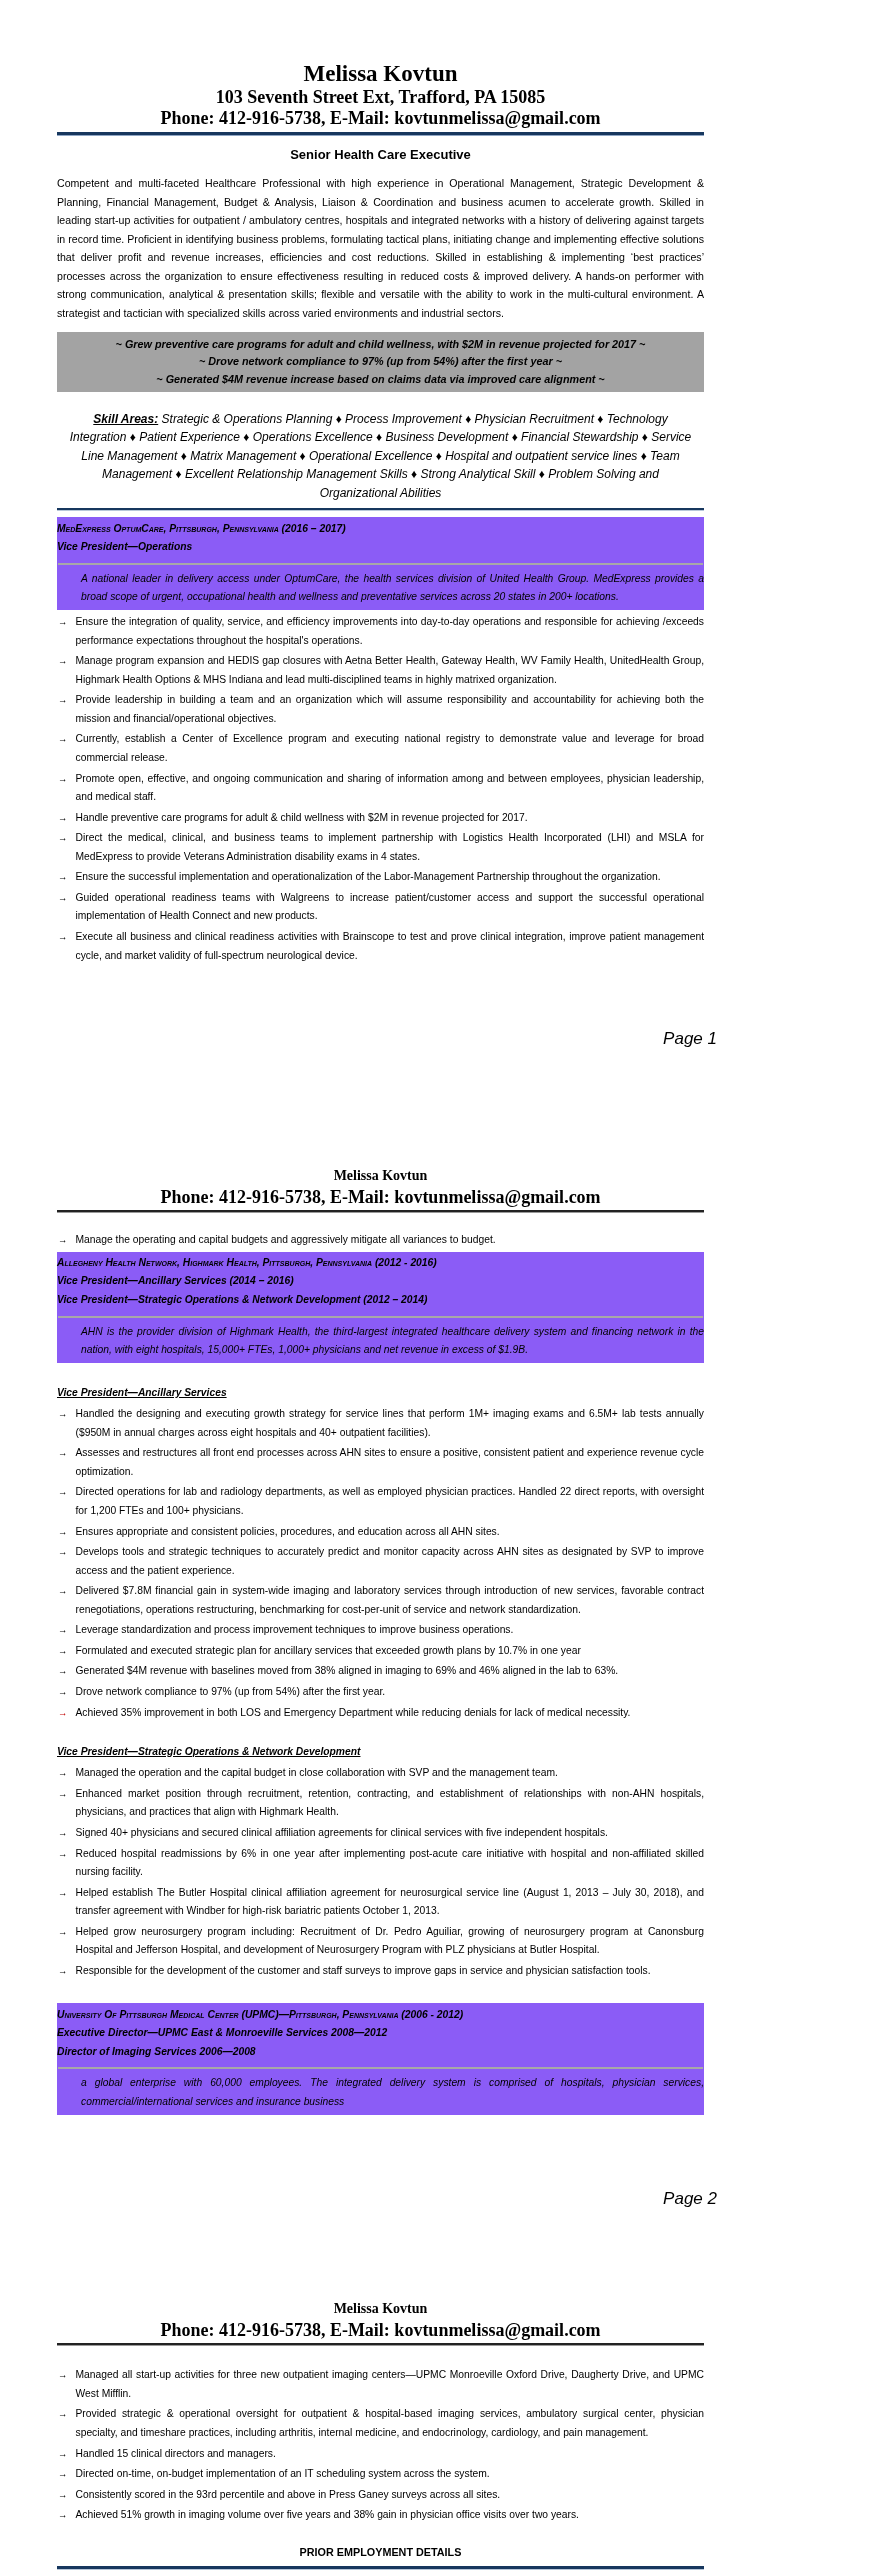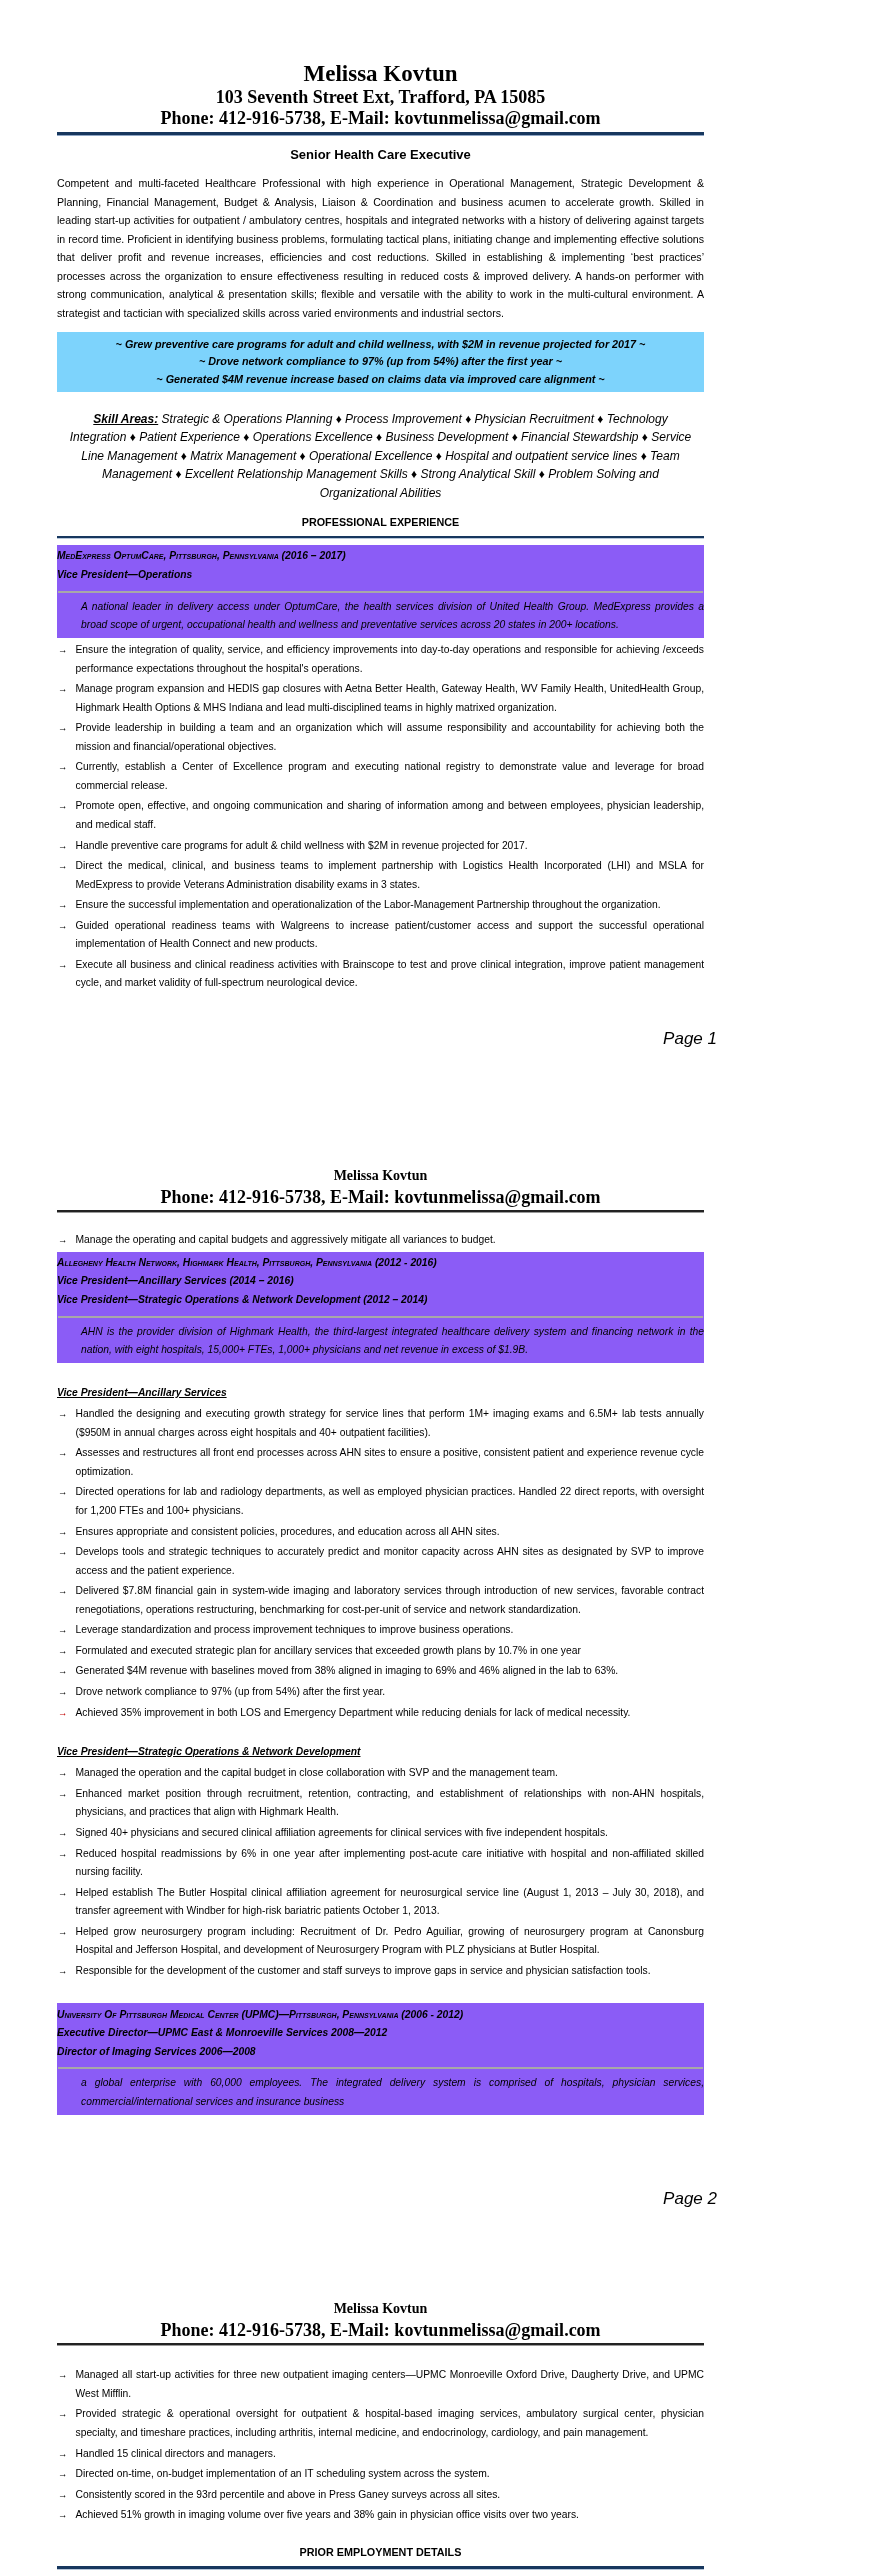--- a/index.html
+++ b/index.html
@@ -7,21 +7,21 @@
   .page { position: relative; width: 760px; height: 1133px; box-sizing: border-box; padding: 0 56px 0 57px; overflow: hidden; }
   .content { position: absolute; left: 57px; right: 56px; }
   .serif { font-family: "Liberation Serif", serif; }
   .hdr-name { text-align: center; font-weight: bold; font-size: 23px; line-height: 26px; }
   .hdr-line { text-align: center; font-weight: bold; font-size: 18px; line-height: 20.6px; }
   .hdr-name-small { text-align: center; font-weight: bold; font-size: 14px; line-height: 20.6px; }
   .rule-blue { height: 3.1px; background: #17375e; border-bottom: 1px solid #8fa6c4; margin: 4.1px 0 0 0; }
   .rule-black { height: 1.5px; background: #222; border-bottom: 0.5px solid #999; margin: 3.1px 0 0 0; }
   .title { text-align: center; font-weight: bold; font-size: 13px; line-height: 17.5px; margin-top: 9.3px; }
   .summary { font-size: 10.6px; line-height: 18.5px; text-align: justify; margin-top: 11.3px; }
-  .highlights { background: #7dd3fc; margin-top: 9.3px; padding: 4.1px 0; }
+  .highlights { background: #a3a3a3; margin-top: 9.3px; padding: 4.1px 0; }
   .highlights div { text-align: center; font-weight: bold; font-style: italic; font-size: 10.8px; line-height: 17.5px; }
   .skills { text-align: center; font-style: italic; font-size: 12px; line-height: 18.5px; margin-top: 17.5px; padding: 0 10.3px; }
   .skills .lbl { font-weight: bold; text-decoration: underline; }
   .section-h { text-align: center; font-weight: bold; font-size: 10.8px; line-height: 15.5px; margin-top: 12.4px; }
   .section-rule { height: 2.6px; background: #17375e; border-bottom: 1px solid #b8c7da; margin: 5.2px 0 0 0; }
   .employer { background: #8b5cf6; margin-top: 6.2px; padding: 2.1px 0 3.1px 0; }
   .emp-name { font-weight: bold; font-style: italic; font-size: 10.3px; line-height: 18.5px; font-variant: small-caps; }
   .emp-role { font-weight: bold; font-style: italic; font-size: 10.3px; line-height: 18.5px; }
   .emp-div { height: 2.1px; background: #a8a8a8; margin: 6.2px 1px 5.2px 1px; }
   .emp-desc { font-style: italic; font-size: 10.3px; line-height: 18.5px; text-align: justify; padding-left: 24px; }
@@ -50,37 +50,36 @@
     <div class="summary">Competent and multi-faceted Healthcare Professional with high experience in Operational Management, Strategic Development &amp; Planning, Financial Management, Budget &amp; Analysis, Liaison &amp; Coordination and business acumen to accelerate growth. Skilled in leading start-up activities for outpatient / ambulatory centres, hospitals and integrated networks with a history of delivering against targets in record time. Proficient in identifying business problems, formulating tactical plans, initiating change and implementing effective solutions that deliver profit and revenue increases, efficiencies and cost reductions. Skilled in establishing &amp; implementing ‘best practices’ processes across the organization to ensure effectiveness resulting in reduced costs &amp; improved delivery. A hands-on performer with strong communication, analytical &amp; presentation skills; flexible and versatile with the ability to work in the multi-cultural environment. A strategist and tactician with specialized skills across varied environments and industrial sectors.</div>
 
     <div class="highlights">
       <div>~ Grew preventive care programs for adult and child wellness, with $2M in revenue projected for 2017 ~</div>
       <div>~ Drove network compliance to 97% (up from 54%) after the first year ~</div>
       <div>~ Generated $4M revenue increase based on claims data via improved care alignment ~</div>
     </div>
 
     <div class="skills"><span class="lbl">Skill Areas:</span><span> Strategic &amp; Operations Planning ♦ Process Improvement ♦ Physician Recruitment ♦ Technology Integration ♦ Patient Experience ♦ Operations Excellence ♦ Business Development ♦ Financial Stewardship ♦ Service Line Management ♦ Matrix Management ♦ Operational Excellence ♦ Hospital and outpatient service lines ♦ Team Management ♦ Excellent Relationship Management Skills ♦ Strong Analytical Skill ♦ Problem Solving and Organizational Abilities</span></div>
 
-    <div class="section-h">PROFESSIONAL EXPERIENCE</div>
     <div class="section-rule"></div>
 
     <div class="employer">
       <div class="emp-name">MedExpress OptumCare, Pittsburgh, Pennsylvania (2016 – 2017)</div>
       <div class="emp-role">Vice President—Operations</div>
       <div class="emp-div"></div>
       <div class="emp-desc">A national leader in delivery access under OptumCare, the health services division of United Health Group. MedExpress provides a broad scope of urgent, occupational health and wellness and preventative services across 20 states in 200+ locations.</div>
     </div>
     <ul class="bullets">
         <li><span class="arrow">→</span><span>Ensure the integration of quality, service, and efficiency improvements into day-to-day operations and responsible for achieving /exceeds performance expectations throughout the hospital's operations.</span></li>
         <li><span class="arrow">→</span><span>Manage program expansion and HEDIS gap closures with Aetna Better Health, Gateway Health, WV Family Health, UnitedHealth Group, Highmark Health Options &amp; MHS Indiana and lead multi-disciplined teams in highly matrixed organization.</span></li>
         <li><span class="arrow">→</span><span>Provide leadership in building a team and an organization which will assume responsibility and accountability for achieving both the mission and financial/operational objectives.</span></li>
         <li><span class="arrow">→</span><span>Currently, establish a Center of Excellence program and executing national registry to demonstrate value and leverage for broad commercial release.</span></li>
         <li><span class="arrow">→</span><span>Promote open, effective, and ongoing communication and sharing of information among and between employees, physician leadership, and medical staff.</span></li>
         <li><span class="arrow">→</span><span>Handle preventive care programs for adult &amp; child wellness with $2M in revenue projected for 2017.</span></li>
-        <li><span class="arrow">→</span><span>Direct the medical, clinical, and business teams to implement partnership with Logistics Health Incorporated (LHI) and MSLA for MedExpress to provide Veterans Administration disability exams in 3 states.</span></li>
+        <li><span class="arrow">→</span><span>Direct the medical, clinical, and business teams to implement partnership with Logistics Health Incorporated (LHI) and MSLA for MedExpress to provide Veterans Administration disability exams in 4 states.</span></li>
         <li><span class="arrow">→</span><span>Ensure the successful implementation and operationalization of the Labor-Management Partnership throughout the organization.</span></li>
         <li><span class="arrow">→</span><span>Guided operational readiness teams with Walgreens to increase patient/customer access and support the successful operational implementation of Health Connect and new products.</span></li>
         <li><span class="arrow">→</span><span>Execute all business and clinical readiness activities with Brainscope to test and prove clinical integration, improve patient management cycle, and market validity of full-spectrum neurological device.</span></li>
       </ul>
   </div>
   <div class="page-num" style="top:1029px;">Page 1</div>
 </div>
 
 <div class="page">
   <div class="content" style="top:33px;">

